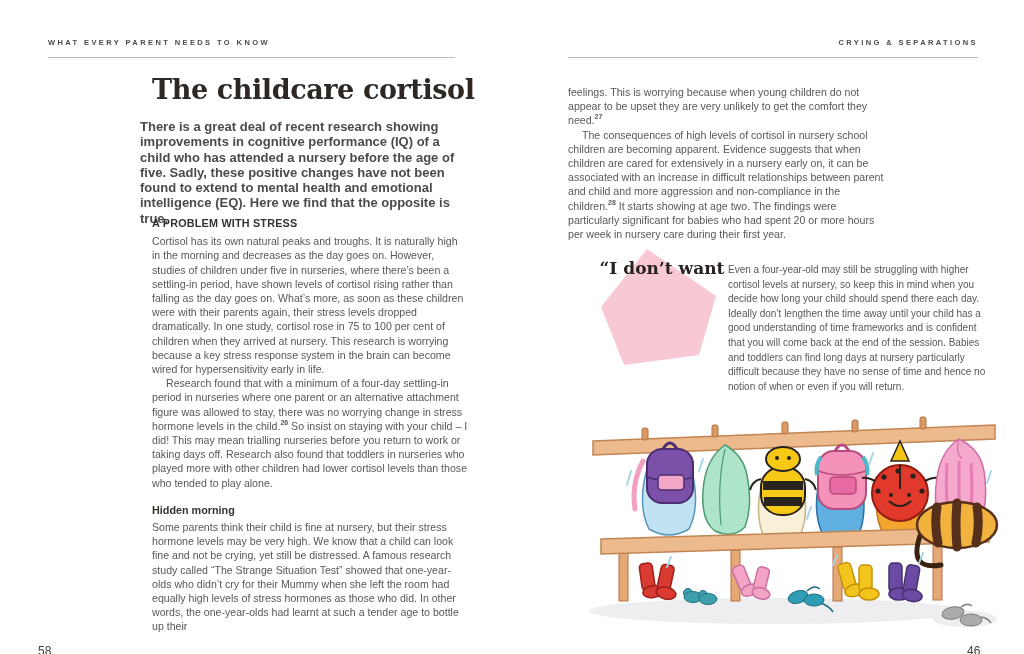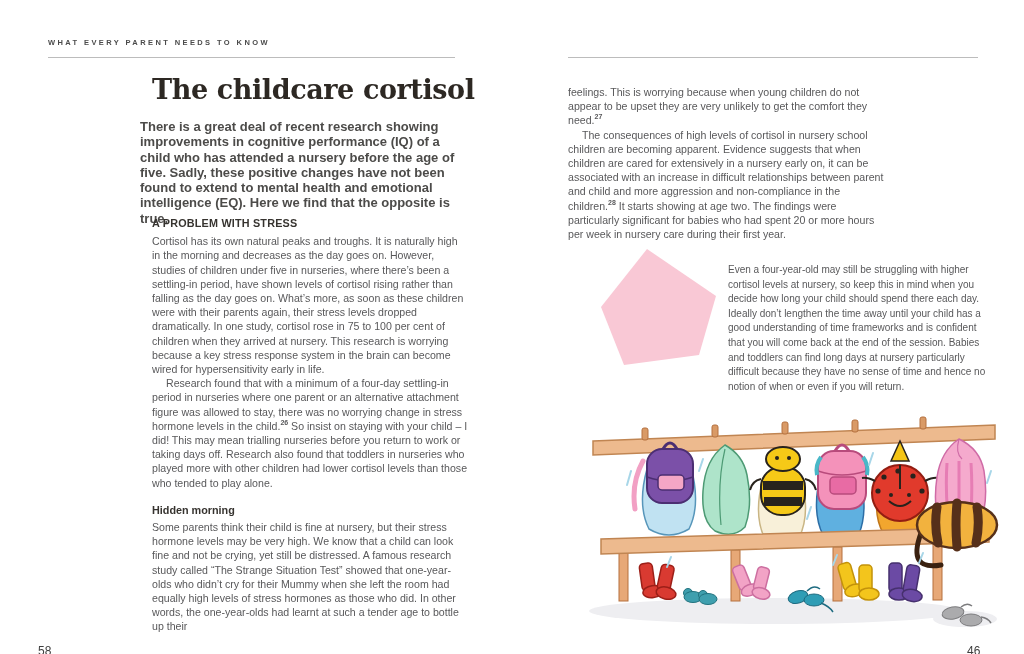--- a/index.html
+++ b/index.html
@@ -55,20 +55,21 @@
     font-size:10px; line-height:14.6px; color:#58585a;
   }
   .illustration { position:absolute; left:585px; top:413px; }
 </style>
 </head>
 <body>
 
 <div class="spread">
 
   <div class="running-head rh-left">WHAT EVERY PARENT NEEDS TO KNOW</div>
+  <div class="running-head rh-right">CRYING &amp; SEPARATIONS</div>
   <div class="rule rule-left"></div>
   <div class="rule rule-right"></div>
 
   <h1 class="title">The childcare cortisol</h1>
   <p class="intro">There is a great deal of recent research showing improvements in cognitive performance (IQ) of a child who has attended a nursery before the age of five. Sadly, these positive changes have not been found to extend to mental health and emotional intelligence (EQ). Here we find that the opposite is true.</p>
 
   <div class="left-flow">
     <h3>A PROBLEM WITH STRESS</h3>
     <p>Cortisol has its own natural peaks and troughs. It is naturally high in the morning and decreases as the day goes on. However, studies of children under five in nurseries, where there’s been a settling-in period, have shown levels of cortisol rising rather than falling as the day goes on. What’s more, as soon as these children were with their parents again, their stress levels dropped dramatically. In one study, cortisol rose in 75 to 100 per cent of children when they arrived at nursery. This research is worrying because a key stress response system in the brain can become wired for hypersensitivity early in life.</p>
     <p class="indent"><span>Research found that with a minimum of a four-day settling-in period in nurseries where one parent or an alternative attachment figure was allowed to stay, there was no worrying change in stress hormone levels in the child.</span><sup>26</sup><span> So insist on staying with your child – I did! This may mean trialling nurseries before you return to work or taking days off. Research also found that toddlers in nurseries who played more with other children had lower cortisol levels than those who tended to play alone.</span></p>
@@ -80,20 +81,21 @@
 
   <div class="right-flow">
     <p><span>feelings. This is worrying because when young children do not appear to be upset they are very unlikely to get the comfort they need.</span><sup>27</sup></p>
     <p class="indent"><span>The consequences of high levels of cortisol in nursery school children are becoming apparent. Evidence suggests that when children are cared for extensively in a nursery early on, it can be associated with an increase in difficult relationships between parent and child and more aggression and non-compliance in the children.</span><sup>28</sup><span> It starts showing at age two. The findings were particularly significant for babies who had spent 20 or more hours per week in nursery care during their first year.</span></p>
   </div>
 
   <svg class="pull-quote-shape" width="118" height="118" viewBox="0 0 118 118">
     <polygon points="46,0 115,47 98,106 23,116 0,58" fill="#f9c8d5"></polygon>
   </svg>
   <div class="pull-quote-text">
+    <div>“I don’t want</div>
   </div>
 
   <p class="side-para">Even a four-year-old may still be struggling with higher cortisol levels at nursery, so keep this in mind when you decide how long your child should spend there each day. Ideally don’t lengthen the time away until your child has a good understanding of time frameworks and is confident that you will come back at the end of the session. Babies and toddlers can find long days at nursery particularly difficult because they have no sense of time and hence no notion of when or even if you will return.</p>
 
   <svg class="illustration" width="418" height="226" viewBox="0 0 418 226" role="img">
 
     <ellipse cx="190" cy="198" rx="186" ry="13" fill="#eeeef1"></ellipse>
     <ellipse cx="380" cy="206" rx="32" ry="8" fill="#eeeef1"></ellipse>
 
     <g>

